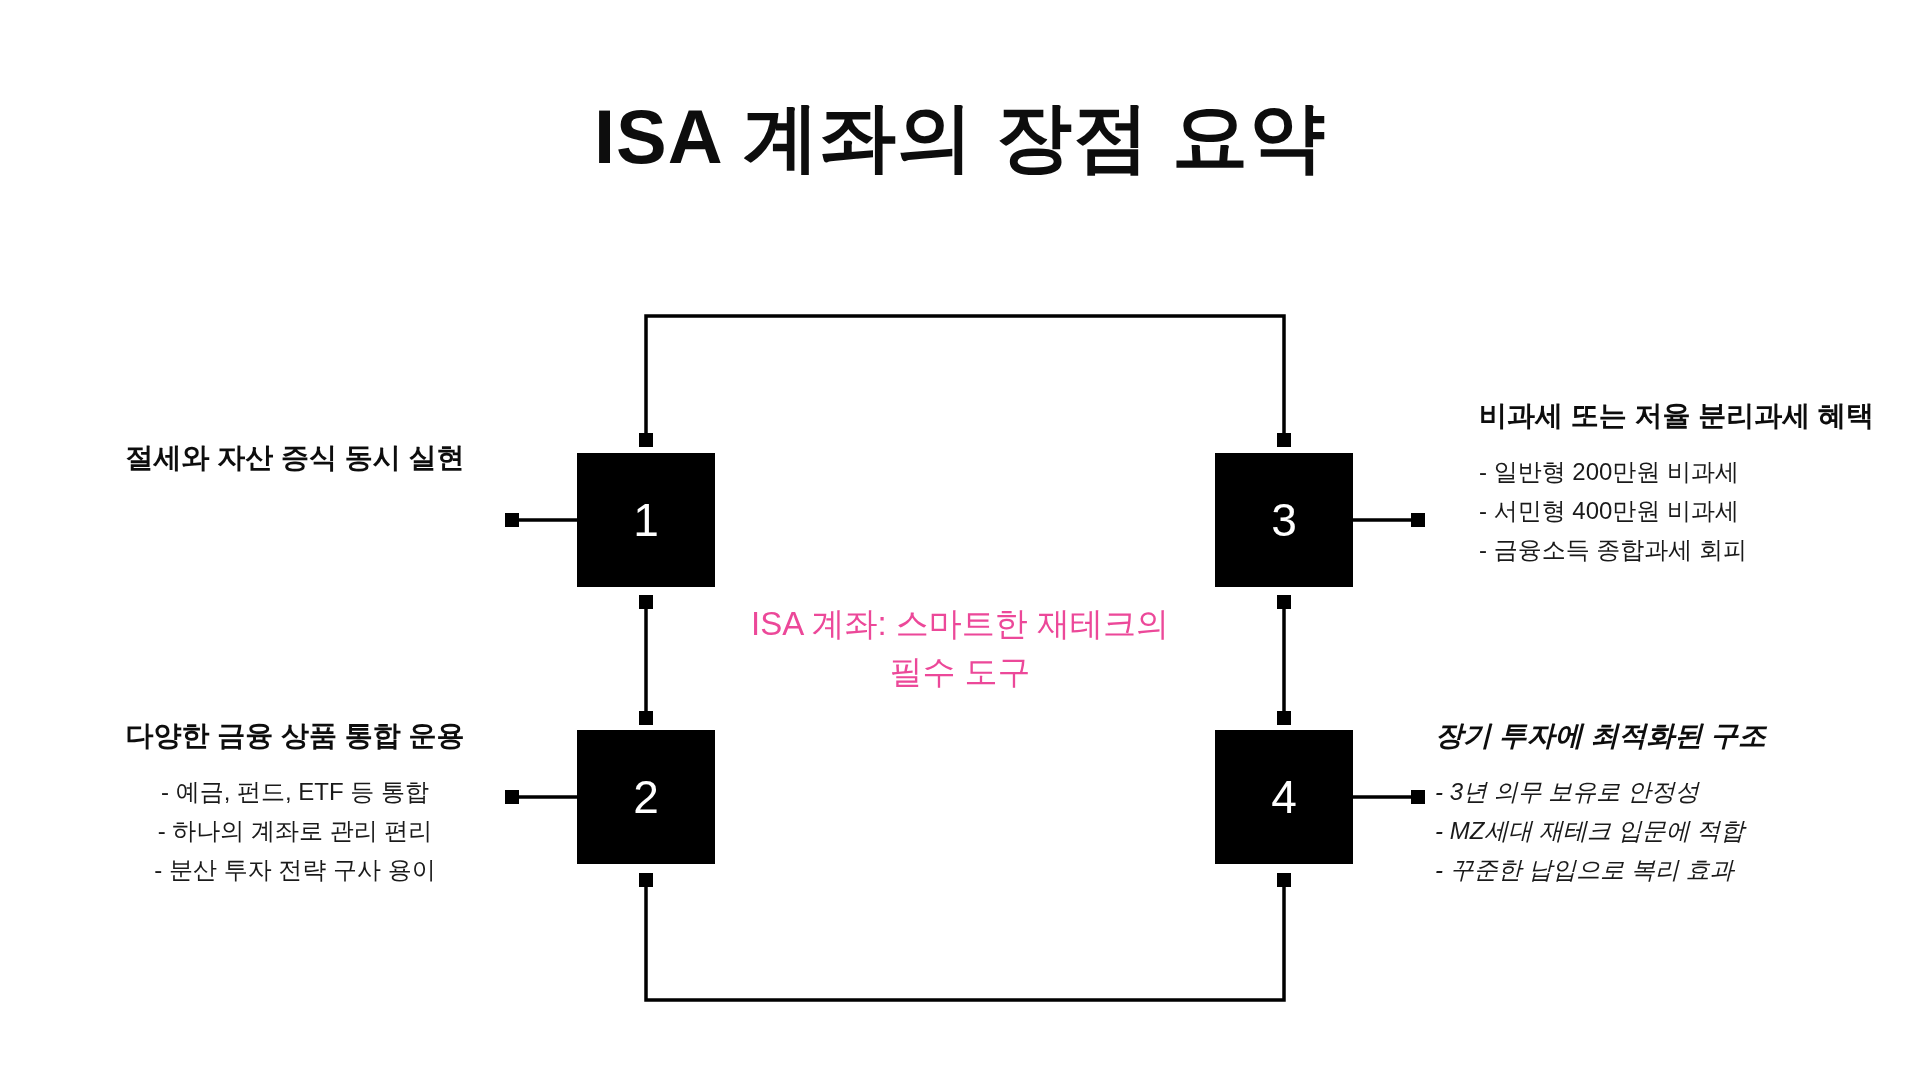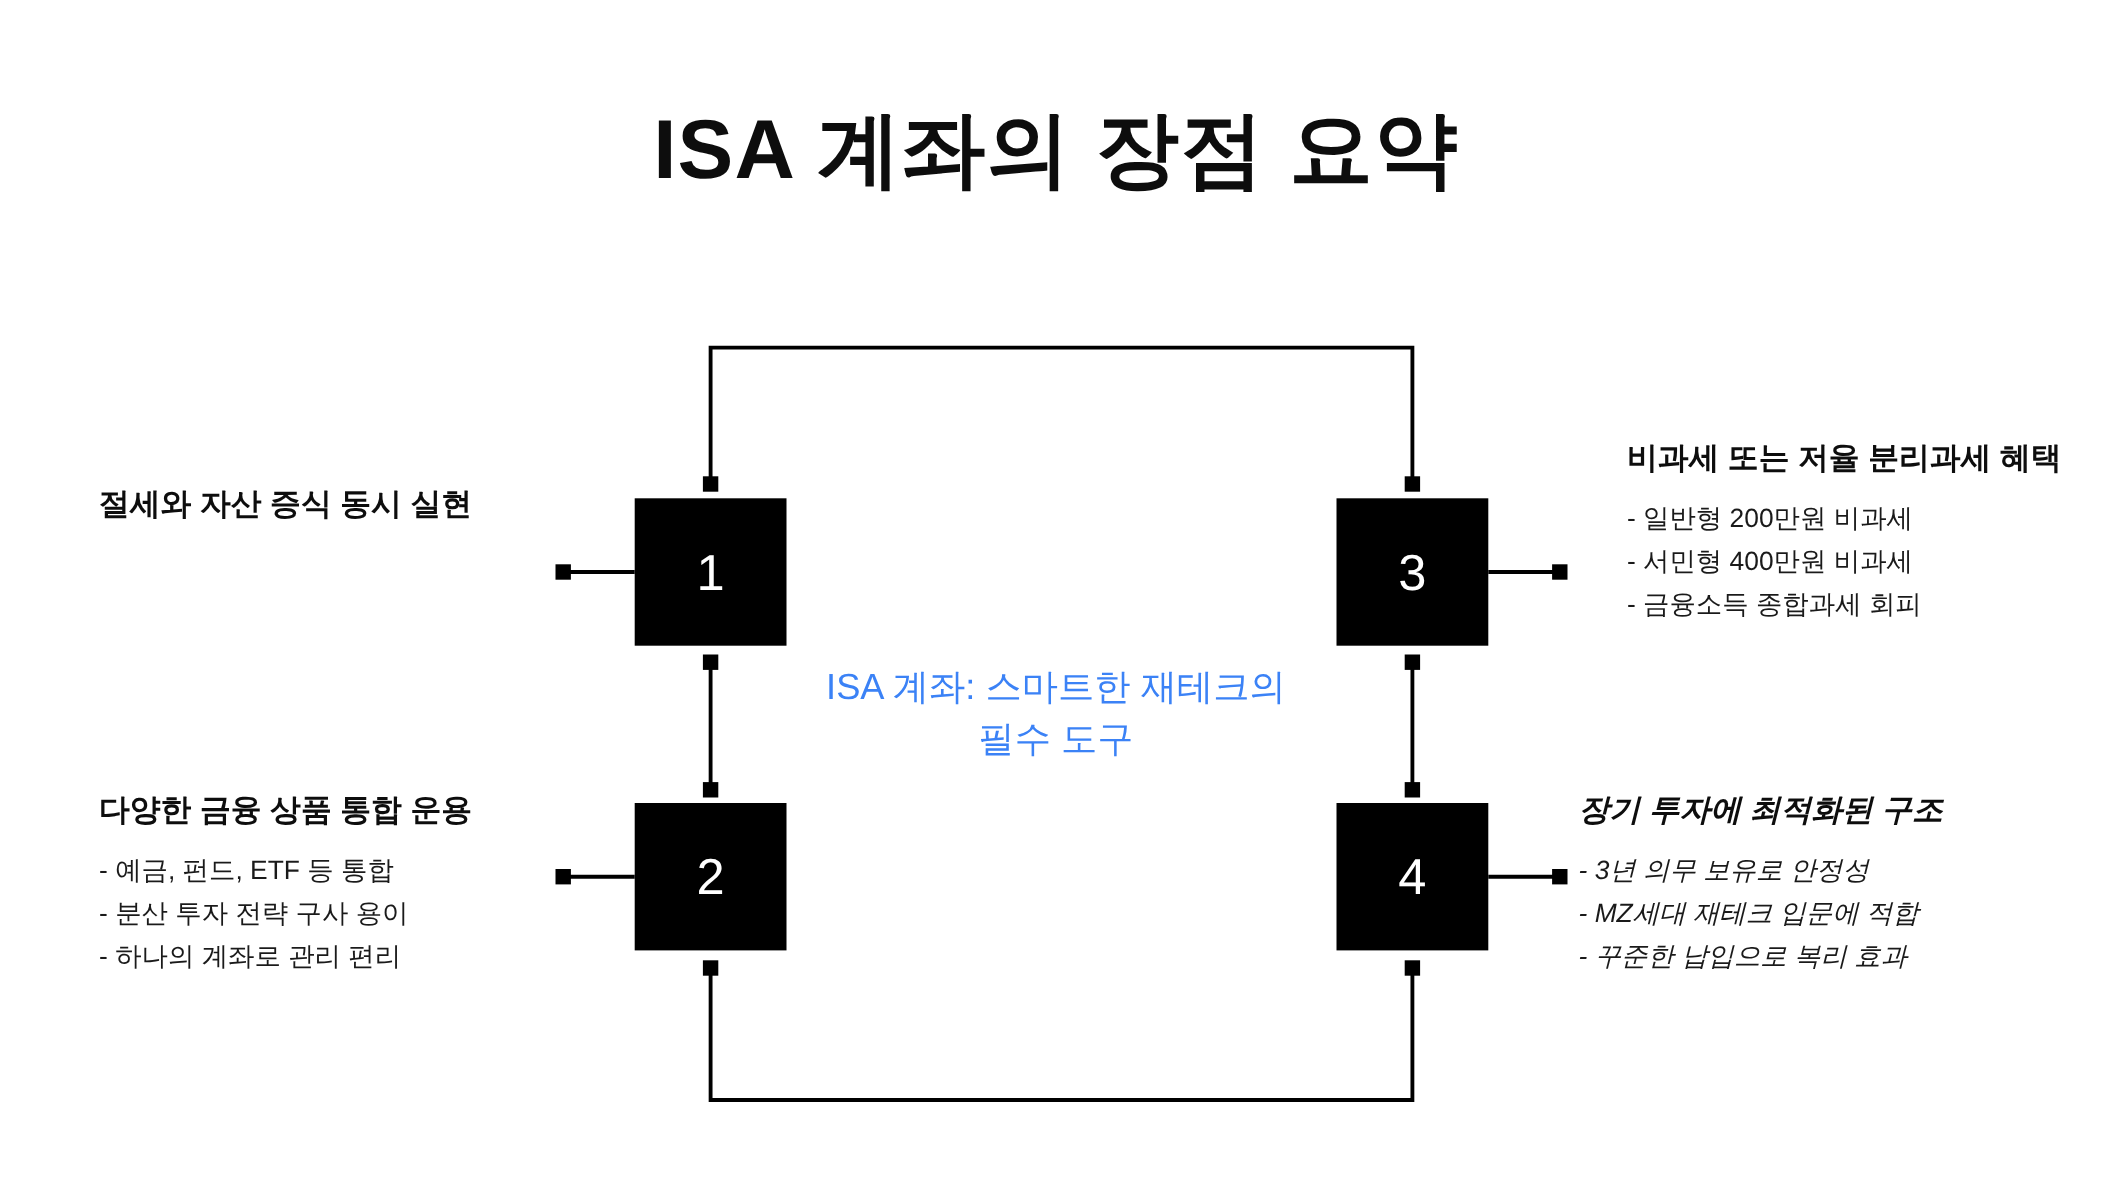--- a/index.html
+++ b/index.html
@@ -72,30 +72,30 @@
 
   
   #center-caption {
     position: absolute;
     left: 715px;
     top: 600px;
     width: 490px;
     text-align: center;
     font-size: 33px;
     line-height: 1.45;
-    color: #3b82f6;
+    color: #ec4899;
     word-break: keep-all;
   }
 
   
   .block {
     position: absolute;
     width: 410px;
   }
-  .block.left  { text-align: left; right: auto; }
+  .block.left  { text-align: center; right: auto; }
   .block.right { text-align: left; }
 
   .block-heading {
     font-size: 28px;
     font-weight: 700;
     color: #0d0d0d;
     line-height: 1.32;
     margin-bottom: 18px;
     word-break: keep-all;
   }
@@ -176,22 +176,22 @@
   <div id="center-caption">ISA 계좌: 스마트한 재테크의 필수 도구</div>
 
   <div class="block left" id="block-1">
     <div class="block-heading">절세와 자산 증식 동시 실현</div>
   </div>
 
   <div class="block left" id="block-2">
     <div class="block-heading">다양한 금융 상품 통합 운용</div>
     <ul class="block-list">
       <li>- 예금, 펀드, ETF 등 통합</li>
+      <li>- 하나의 계좌로 관리 편리</li>
       <li>- 분산 투자 전략 구사 용이</li>
-      <li>- 하나의 계좌로 관리 편리</li>
     </ul>
   </div>
 
   <div class="block right" id="block-3">
     <div class="block-heading">비과세 또는 저율 분리과세 혜택</div>
     <ul class="block-list">
       <li>- 일반형 200만원 비과세</li>
       <li>- 서민형 400만원 비과세</li>
       <li>- 금융소득 종합과세 회피</li>
     </ul>

